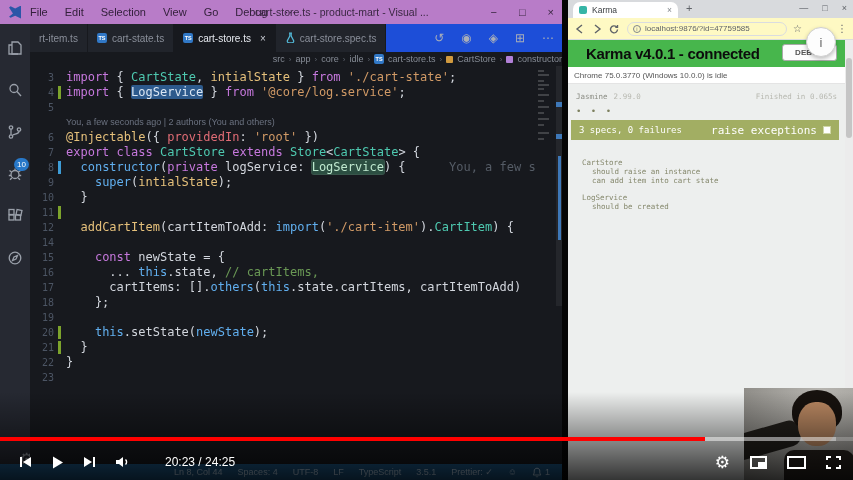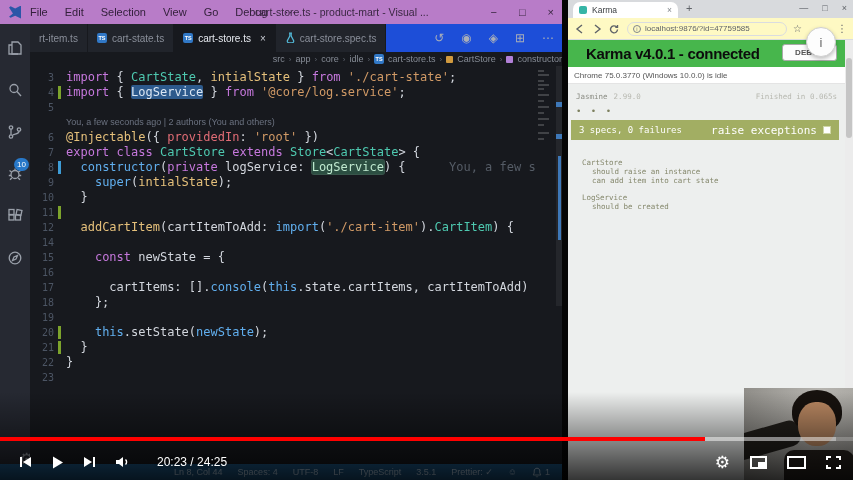--- a/index.html
+++ b/index.html
@@ -142,21 +142,21 @@
 
   
   #grad{position:absolute;left:0;top:392px;width:853px;height:88px;
         background:linear-gradient(rgba(0,0,0,0),rgba(0,0,0,.78));}
   #progress{position:absolute;left:0;top:437px;width:853px;height:4px;background:rgba(255,255,255,.22);}
   #buffered{position:absolute;left:0;top:0;height:4px;width:98%;background:rgba(255,255,255,.35);}
   #played{position:absolute;left:0;top:0;height:4px;width:82.7%;background:#f00;}
   #controls{position:absolute;left:0;top:446px;width:853px;height:32px;display:flex;align-items:center;}
   .pc{margin-left:18px;display:flex;align-items:center;}
   .pc svg{fill:#fff;}
-  #time{margin-left:24px;color:#fff;font-size:12px;text-shadow:0 0 3px rgba(0,0,0,.6);}
+  #time{margin-left:32px;color:#fff;font-size:12px;text-shadow:0 0 3px rgba(0,0,0,.6);}
   #right-ctrls{position:absolute;right:12px;top:446px;height:32px;display:flex;align-items:center;gap:20px;}
   #yt-gear{color:#fff;font-size:17px;line-height:17px;}
   #miniplayer{width:17px;height:13px;border:2px solid #fff;position:relative;}
   #miniplayer div{position:absolute;right:0;bottom:0;width:7px;height:5px;background:#fff;}
   #theater{width:19px;height:13px;border:2px solid #fff;}
   #fullscreen{width:15px;height:13px;position:relative;}
   #fullscreen i{position:absolute;width:5px;height:4px;border:2px solid #fff;}
   #fullscreen i:nth-child(1){left:0;top:0;border-right:none;border-bottom:none;}
   #fullscreen i:nth-child(2){right:0;top:0;border-left:none;border-bottom:none;}
   #fullscreen i:nth-child(3){left:0;bottom:0;border-right:none;border-top:none;}
@@ -287,22 +287,22 @@
         <div class="row"><span class="lens">You, a few seconds ago | 2 authors (You and others)</span></div>
         <div class="row"><span class="ln">6</span><span class="code"><span class="sg-d">@Injectable</span><span class="sg-w">({ </span><span class="sg-r">providedIn</span><span class="sg-w">: </span><span class="sg-s">'root'</span><span class="sg-w"> })</span></span></div>
         <div class="row"><span class="ln">7</span><span class="code"><span class="sg-k">export class </span><span class="sg-t">CartStore</span><span class="sg-k"> extends </span><span class="sg-t">Store</span><span class="sg-w">&lt;</span><span class="sg-t">CartState</span><span class="sg-w">&gt; {</span></span></div>
         <div class="row"><span class="ln">8</span><span class="bar b"></span><span class="code"><span class="sg-w">  </span><span class="sg-b">constructor</span><span class="sg-w">(</span><span class="sg-k">private</span><span class="sg-w"> logService: </span><span class="sg-selg">LogService</span><span class="sg-w">) { </span><span class="sg-g">     You, a few s</span></span></div>
         <div class="row"><span class="ln">9</span><span class="code"><span class="sg-w">    </span><span class="sg-b">super</span><span class="sg-w">(</span><span class="sg-d">intialState</span><span class="sg-w">);</span></span></div>
         <div class="row"><span class="ln">10</span><span class="code"><span class="sg-w">  }</span></span></div>
         <div class="row"><span class="ln">11</span><span class="bar g"></span><span class="code"></span></div>
         <div class="row"><span class="ln">12</span><span class="code"><span class="sg-w">  </span><span class="sg-d">addCartItem</span><span class="sg-w">(cartItemToAdd: </span><span class="sg-b">import</span><span class="sg-w">(</span><span class="sg-s">'./cart-item'</span><span class="sg-w">).</span><span class="sg-t">CartItem</span><span class="sg-w">) {</span></span></div>
         <div class="row"><span class="ln">14</span><span class="code"></span></div>
         <div class="row"><span class="ln">15</span><span class="code"><span class="sg-w">    </span><span class="sg-k">const </span><span class="sg-w">newState = {</span></span></div>
-        <div class="row"><span class="ln">16</span></div>
-        <div class="row"><span class="ln">17</span><span class="code"><span class="sg-w">      cartItems: [].</span><span class="sg-b">console</span><span class="sg-w">(</span><span class="sg-b">this</span><span class="sg-w">.state.cartItems, cartItemToAdd)</span></span></div>
+        <div class="row"><span class="ln">16</span><span class="code"><span class="sg-w">      ... </span><span class="sg-b">this</span><span class="sg-w">.state, </span><span class="sg-c">// cartItems,</span></span></div>
+        <div class="row"><span class="ln">17</span><span class="code"><span class="sg-w">      cartItems: [].</span><span class="sg-b">others</span><span class="sg-w">(</span><span class="sg-b">this</span><span class="sg-w">.state.cartItems, cartItemToAdd)</span></span></div>
         <div class="row"><span class="ln">18</span><span class="code"><span class="sg-w">    };</span></span></div>
         <div class="row"><span class="ln">19</span><span class="code"></span></div>
         <div class="row"><span class="ln">20</span><span class="bar g"></span><span class="code"><span class="sg-w">    </span><span class="sg-b">this</span><span class="sg-w">.setState(</span><span class="sg-b">newState</span><span class="sg-w">);</span></span></div>
         <div class="row"><span class="ln">21</span><span class="bar g"></span><span class="code"><span class="sg-w">  }</span></span></div>
         <div class="row"><span class="ln">22</span><span class="code"><span class="sg-w">}</span></span></div>
         <div class="row"><span class="ln">23</span><span class="code"></span></div>
       </div>
 
     <div id="minimap">
         <div class="mm-line" style="top: 4px; width: 6px;"></div>

